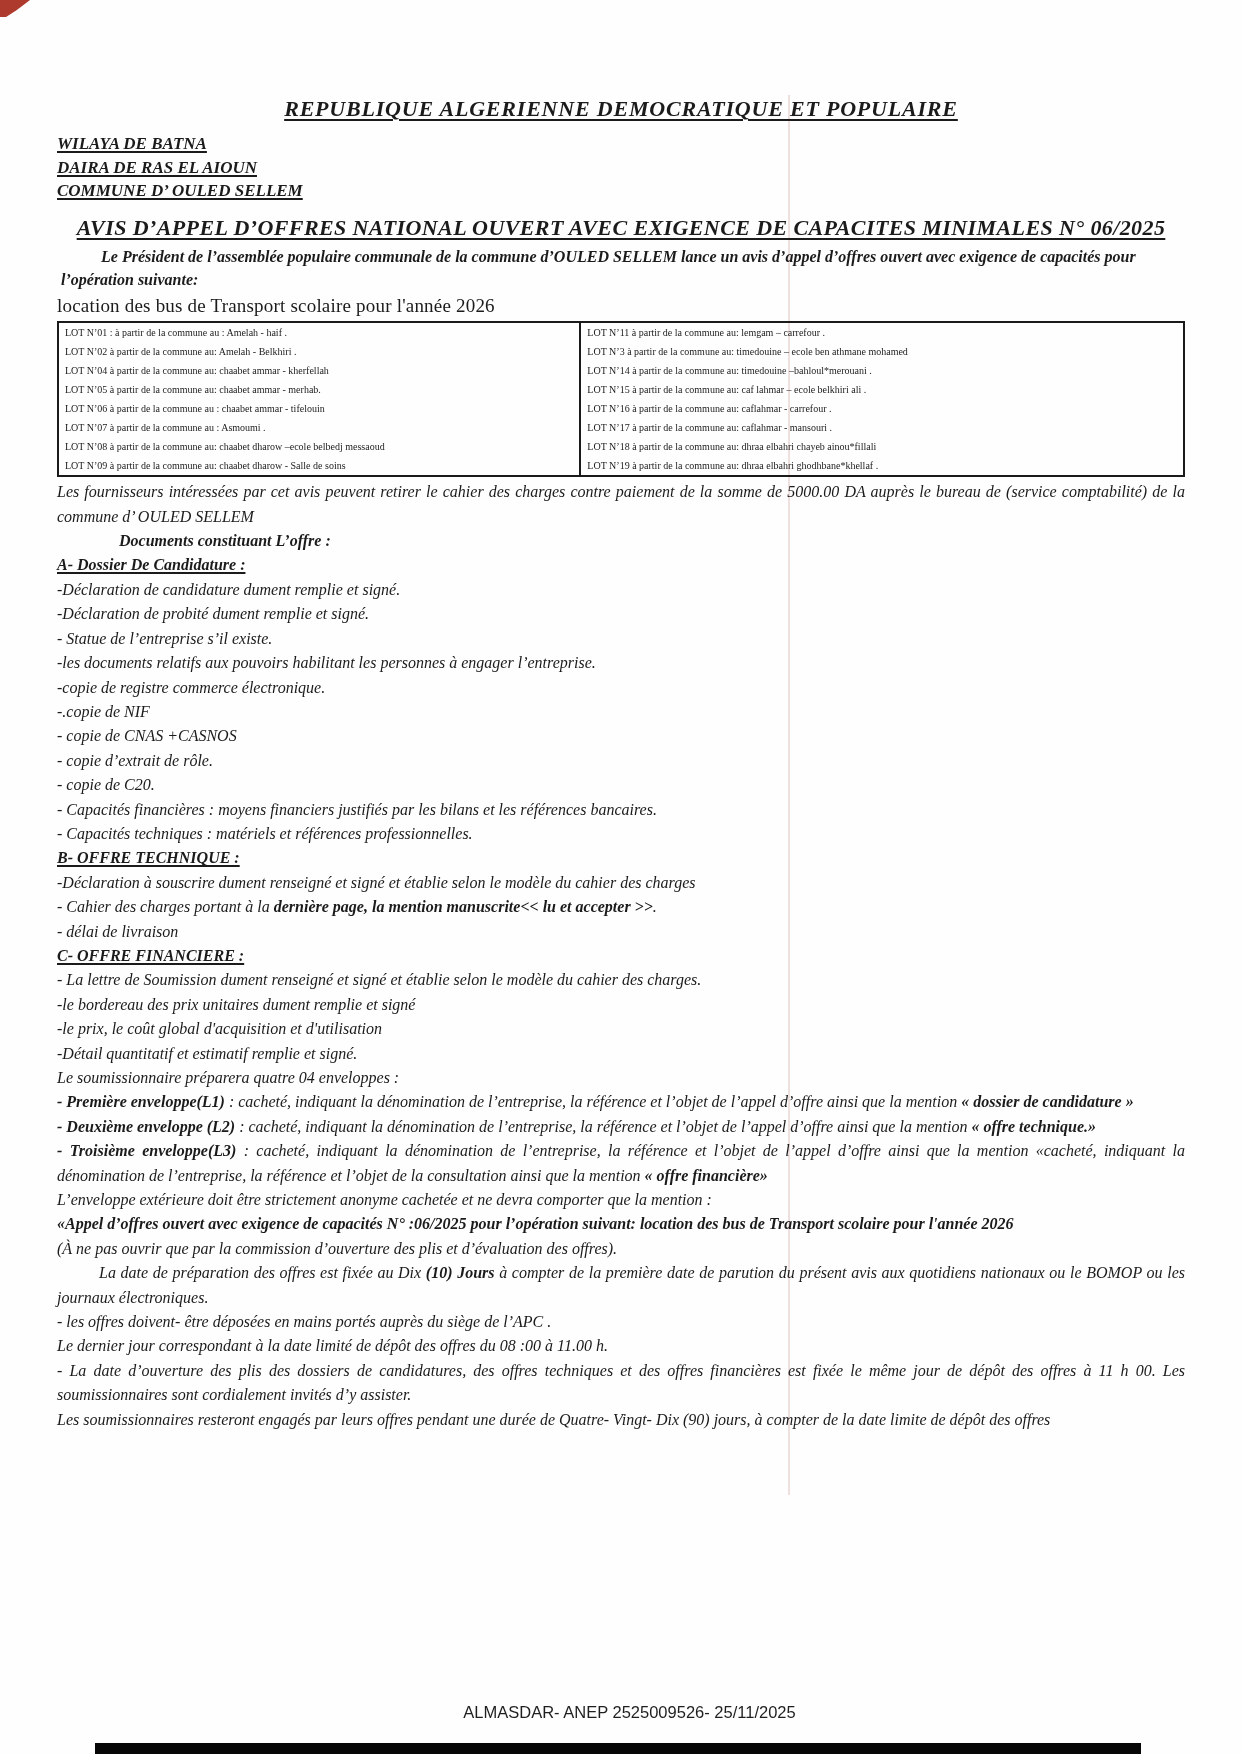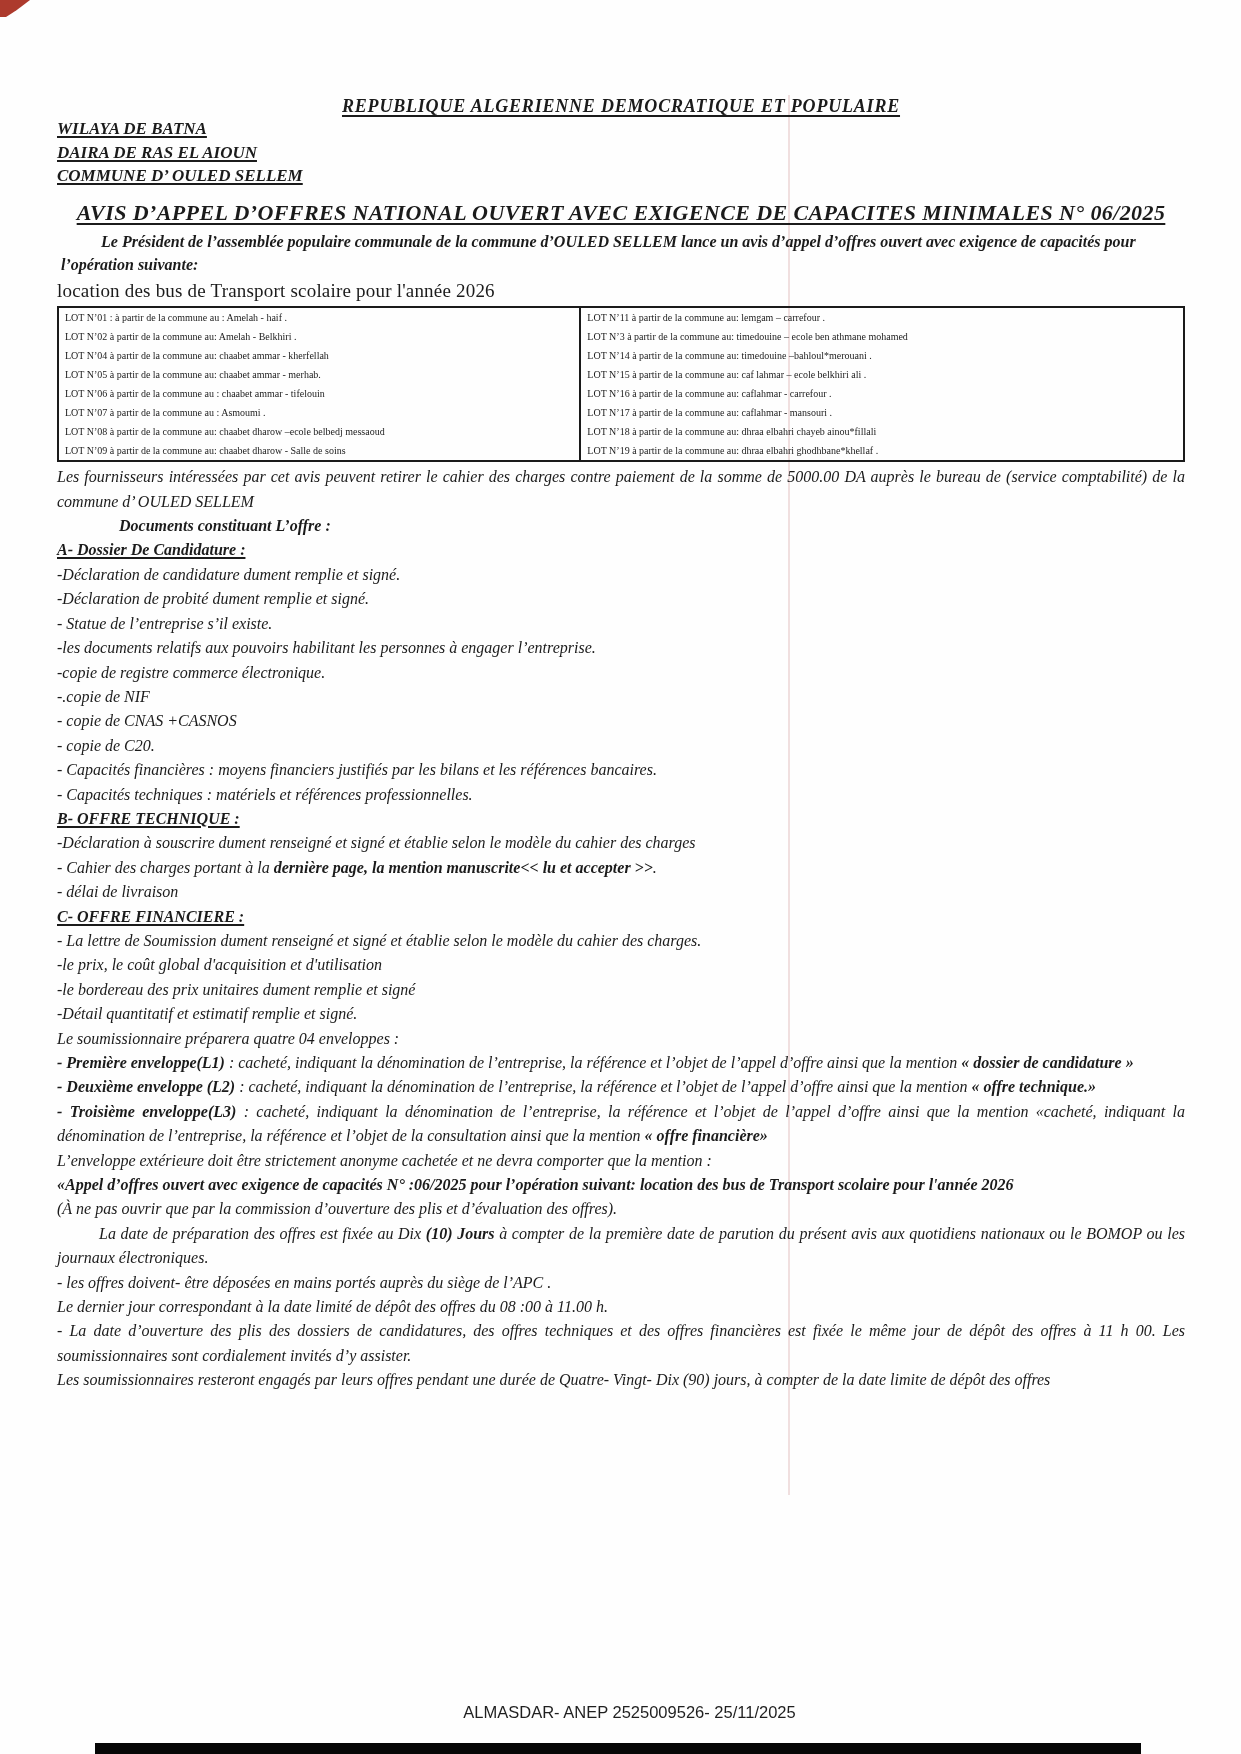--- a/index.html
+++ b/index.html
@@ -3,23 +3,23 @@
 <meta charset="utf-8">
 <style>
   html,body{margin:0;padding:0;background:#e9e9e9;}
   .page{
     position:relative;width:1241px;height:1754px;margin:0 auto;
     background:#fefefe;overflow:hidden;
     font-family:"Liberation Serif",serif;color:#1b1b1b;
   }
   .content{position:absolute;top:96px;left:57px;width:1128px;}
   .republic-title{
-    text-align:center;font-size:18px;font-weight:bold;font-style:italic;
+    text-align:center;font-size:22px;font-weight:bold;font-style:italic;
     letter-spacing:.8px;text-decoration:underline;text-decoration-thickness:2px;
-    text-underline-offset:3px;
+    text-underline-offset:3px;margin-bottom:10px;
   }
   .admin-block{font-size:17px;font-weight:bold;font-style:italic;line-height:23.5px;}
   .admin-line{width:fit-content;text-decoration:underline;text-decoration-thickness:1.6px;text-underline-offset:2px;}
   .notice-title{
     text-align:center;font-size:22px;font-weight:bold;font-style:italic;letter-spacing:.4px;
     text-decoration:underline;text-decoration-thickness:2px;text-underline-offset:3px;
     margin:12px 0 4px;
   }
   .intro{font-style:italic;font-size:16px;line-height:23px;margin:4px;text-indent:40px;font-weight:bold;}
   .operation{font-size:19px;margin:3px 0 4px;letter-spacing:.2px;}
@@ -105,31 +105,32 @@
         <div class="blk para-just"><span>Les fournisseurs intéressées par cet avis peuvent retirer le cahier des charges contre paiement de la somme de 5000.00 DA auprès le bureau de (service comptabilité) de la commune d’ OULED SELLEM</span></div>
         <div class="blk heading-indent"><span>Documents constituant L’offre :</span></div>
         <div class="blk heading"><span>A- Dossier De Candidature :</span></div>
         <div class="blk item"><span>-Déclaration de candidature dument remplie et signé.</span></div>
         <div class="blk item"><span>-Déclaration de probité dument remplie et signé.</span></div>
         <div class="blk item"><span>- Statue de l’entreprise s’il existe.</span></div>
         <div class="blk item"><span>-les documents relatifs aux pouvoirs habilitant les personnes à engager l’entreprise.</span></div>
         <div class="blk item"><span>-copie de registre commerce électronique.</span></div>
         <div class="blk item"><span>-.copie de NIF</span></div>
         <div class="blk item"><span>- copie de CNAS +CASNOS</span></div>
+        <div class="blk item"><span>- copie d’extrait de rôle.</span></div>
         <div class="blk item"><span>- copie de C20.</span></div>
         <div class="blk item"><span>- Capacités financières : moyens financiers justifiés par les bilans et les références bancaires.</span></div>
         <div class="blk item"><span>- Capacités techniques : matériels et références professionnelles.</span></div>
         <div class="blk heading"><span>B- OFFRE TECHNIQUE :</span></div>
         <div class="blk item"><span>-Déclaration à souscrire dument renseigné et signé et établie selon le modèle du cahier des charges</span></div>
         <div class="blk item"><span>- Cahier des charges portant à la </span><span class="b">dernière page, la mention manuscrite&lt;&lt; lu et accepter &gt;&gt;</span><span>.</span></div>
         <div class="blk item"><span>- délai de livraison</span></div>
         <div class="blk heading"><span>C- OFFRE FINANCIERE :</span></div>
         <div class="blk item"><span>- La lettre de Soumission dument renseigné et signé et établie selon le modèle du cahier des charges.</span></div>
+        <div class="blk item"><span>-le bordereau des prix unitaires dument remplie et signé</span></div>
         <div class="blk item"><span>-le prix, le coût global d'acquisition et d'utilisation</span></div>
-        <div class="blk item"><span>-le bordereau des prix unitaires dument remplie et signé</span></div>
         <div class="blk item"><span>-Détail quantitatif et estimatif remplie et signé.</span></div>
         <div class="blk item"><span>Le soumissionnaire préparera quatre 04 enveloppes :</span></div>
         <div class="blk para-just"><span class="b">- Première enveloppe(L1)</span><span> : cacheté, indiquant la dénomination de l’entreprise, la référence et l’objet de l’appel d’offre ainsi que la mention </span><span class="b">« dossier de candidature »</span></div>
         <div class="blk para-just"><span class="b"> - Deuxième enveloppe (L2)</span><span> : cacheté, indiquant la dénomination de l’entreprise, la référence et l’objet de l’appel d’offre ainsi que la mention </span><span class="b">« offre technique.»</span></div>
         <div class="blk para-just"><span class="b"> - Troisième enveloppe(L3)</span><span> : cacheté, indiquant la dénomination de l’entreprise, la référence et l’objet de l’appel d’offre ainsi que la mention «cacheté, indiquant la dénomination de l’entreprise, la référence et l’objet de la consultation ainsi que la mention </span><span class="b">« offre financière»</span></div>
         <div class="blk para"><span>L’enveloppe extérieure doit être strictement anonyme cachetée et ne devra comporter que la mention :</span></div>
         <div class="blk para-bold para-just"><span>«Appel d’offres ouvert avec exigence de capacités  N° :06/2025 pour l’opération suivant: location des bus de Transport scolaire pour l'année 2026</span></div>
         <div class="blk para"><span>(À ne pas ouvrir que par la commission d’ouverture des plis et d’évaluation des offres).</span></div>
         <div class="blk para-just indent"><span>La date de préparation des offres est fixée au Dix </span><span class="b">(10) Jours</span><span> à compter de la première date de parution du présent avis aux quotidiens nationaux ou le BOMOP ou les journaux électroniques.</span></div>
         <div class="blk para"><span>- les offres doivent- être déposées en mains portés auprès du siège de l’APC .</span></div>

